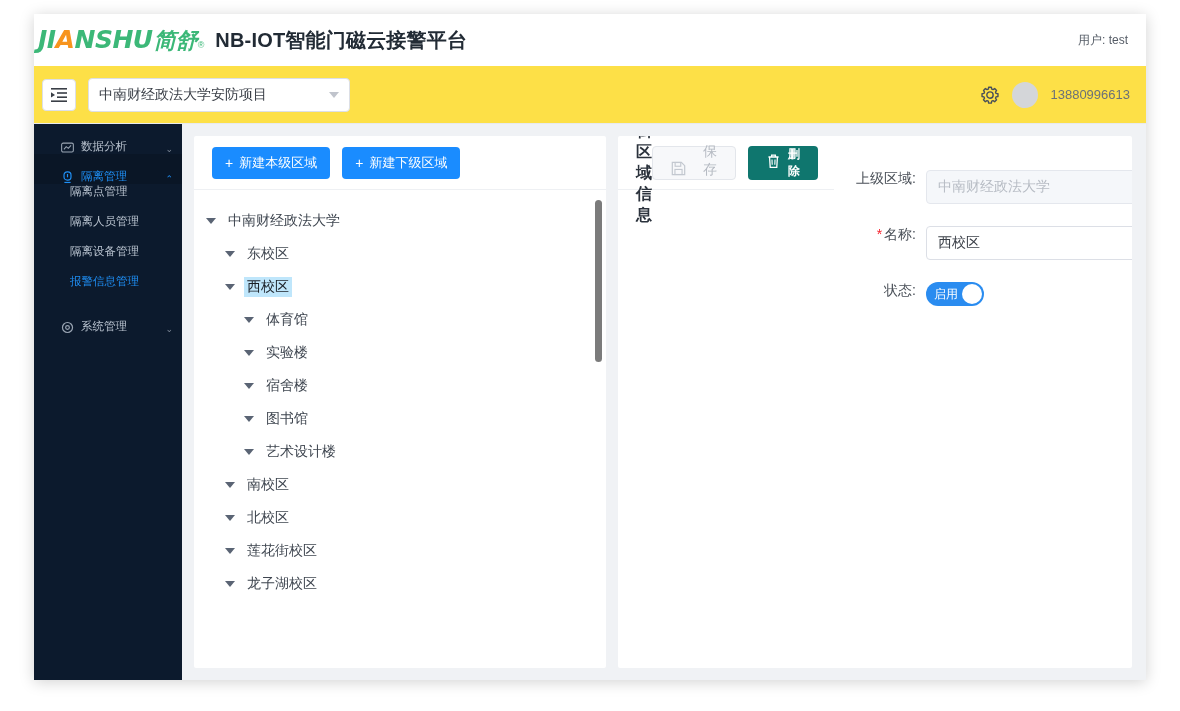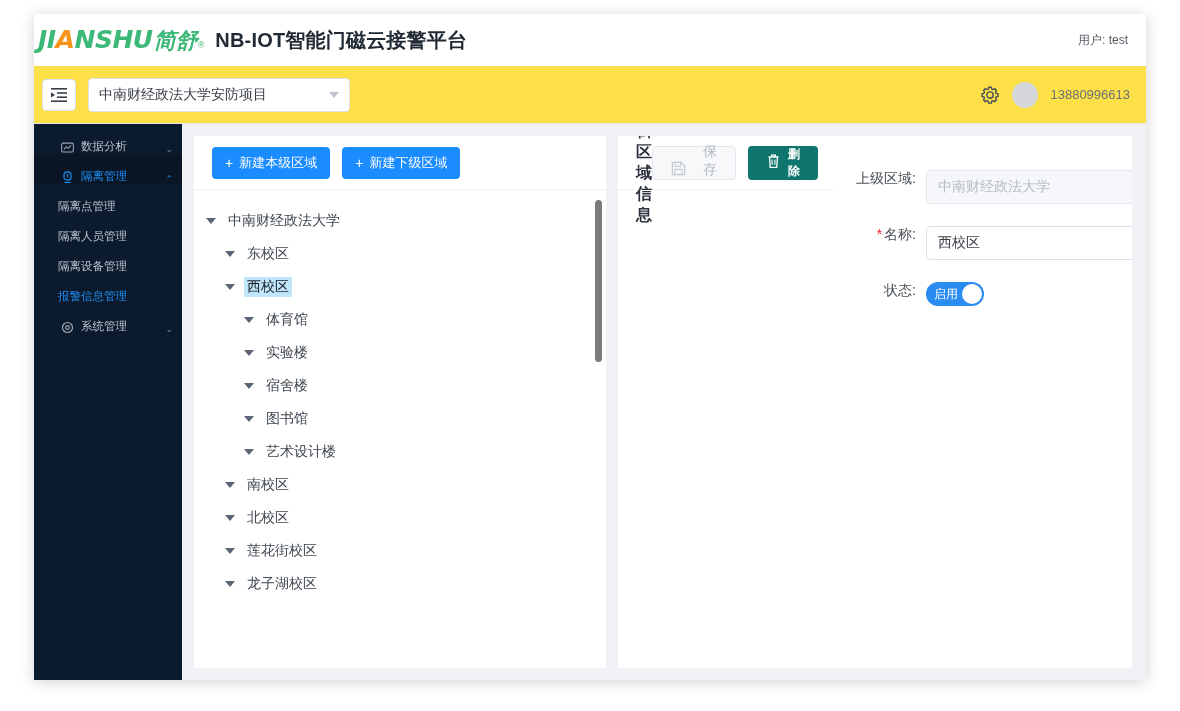--- a/index.html
+++ b/index.html
@@ -123,22 +123,22 @@
   .menu-item .mi-icon {
     width: 15px; display: flex; align-items: center;
     justify-content: center; margin-right: 6px;
     flex: 0 0 15px;
   }
   .menu-item .mi-label { flex: 1; }
   .menu-arrow { font-size: 9px; color: #7e8897; }
   .menu-item.active-group .menu-arrow { color: #1f8ff5; }
   .submenu-item {
     height: 30px;
-    display: flex; align-items: flex-end;
-    padding-left: 24px;
+    display: flex; align-items: flex-start;
+    padding-left: 36px;
     font-size: 11.5px;
     color: #b9c3cf;
     cursor: pointer;
   }
   .submenu-item.selected { color: #1f8ff5; }
 
   
   .main {
     position: absolute; left: 148px; top: 110px;
     width: 964px; height: 556px;

